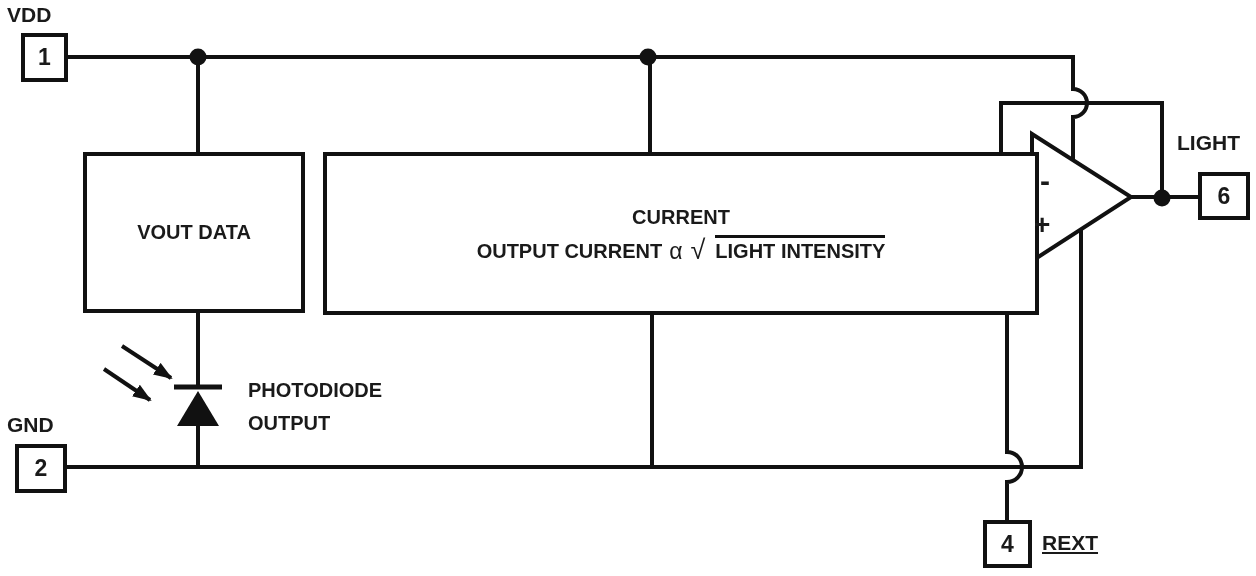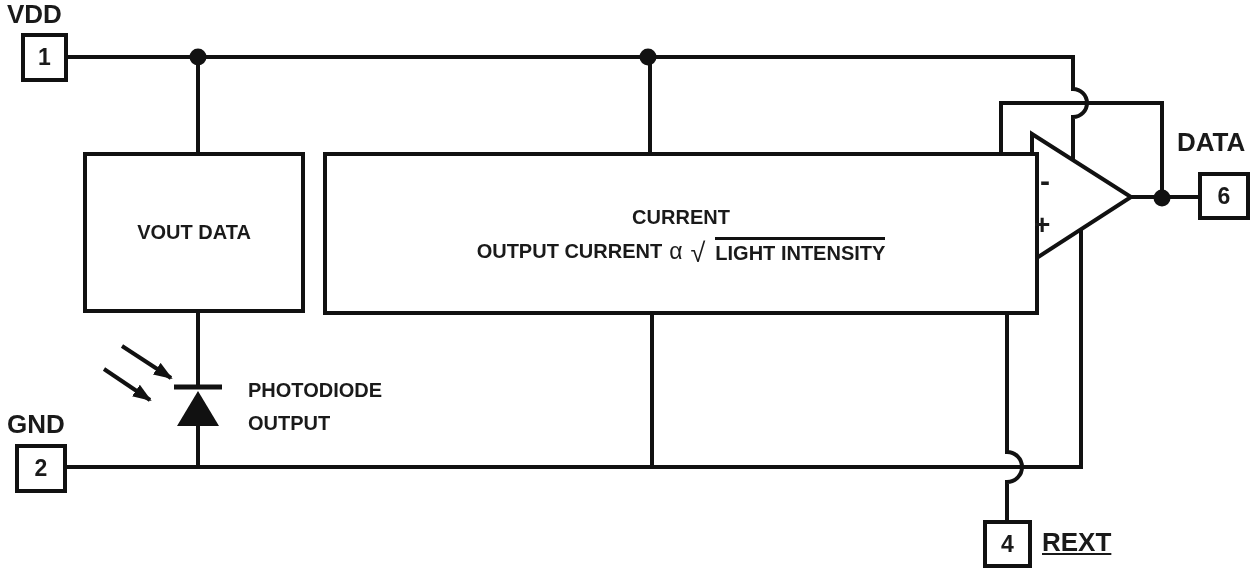--- a/index.html
+++ b/index.html
@@ -18,37 +18,37 @@
     border:4px solid #111;
     background:#fff;
     display:flex;flex-direction:column;
     align-items:center;justify-content:center;
     font-weight:bold;font-size:20px;line-height:35px;
     text-align:center;
   }
   #ldp-block{left:83px;top:152px;width:222px;height:161px;}
   #ca-block{left:323px;top:152px;width:716px;height:163px;}
   .ca-formula{
-    display:flex;align-items:center;justify-content:center;
+    display:flex;align-items:flex-start;justify-content:center;
     white-space:pre;line-height:33px;
   }
   .alpha-sym{font-weight:normal;font-size:23px;margin:0 8px 0 7px;}
   .radical-sym{font-weight:normal;font-size:27px;line-height:1;position:relative;top:2px;margin-right:-1px;}
   .overlined{border-top:3.5px solid #111;padding-top:1px;line-height:24px;margin-left:11px;}
   .pin-box{
     position:absolute;box-sizing:border-box;
     border:4px solid #111;background:#fff;
     display:flex;align-items:center;justify-content:center;
     font-weight:bold;font-size:23px;
   }
   #pin1{left:21px;top:33px;width:47px;height:49px;}
   #pin2{left:15px;top:444px;width:52px;height:49px;}
   #pin4{left:983px;top:520px;width:49px;height:48px;}
   #pin6{left:1198px;top:172px;width:52px;height:48px;}
-  .pin-label{position:absolute;font-weight:bold;font-size:26px;line-height:21px;white-space:nowrap;}
+  .pin-label{position:absolute;font-weight:bold;font-size:21px;line-height:21px;white-space:nowrap;}
   #vdd-label{left:7px;top:4px;}
   #gnd-label{left:7px;top:414px;}
   #vout-label{left:1177px;top:132px;}
   #rext-label{left:1042px;top:532px;text-decoration:underline;}
   #pd-label{
     position:absolute;left:248px;top:374px;width:172px;
     font-weight:bold;font-size:20px;line-height:33px;text-align:left;
   }
   .opamp-sign{position:absolute;font-weight:bold;line-height:30px;font-size:30px;}
   #opamp-minus{left:1040px;top:166px;}
@@ -139,15 +139,15 @@
   <div class="pin-label" id="gnd-label">GND</div>
 
   <div class="pin-box" id="pin4">
     <span>4</span>
   </div>
   <div class="pin-label" id="rext-label">REXT</div>
 
   <div class="pin-box" id="pin6">
     <span>6</span>
   </div>
-  <div class="pin-label" id="vout-label">DATA</div>
+  <div class="pin-label" id="vout-label">LIGHT</div>
 
 </div>
 
 </body></html>

